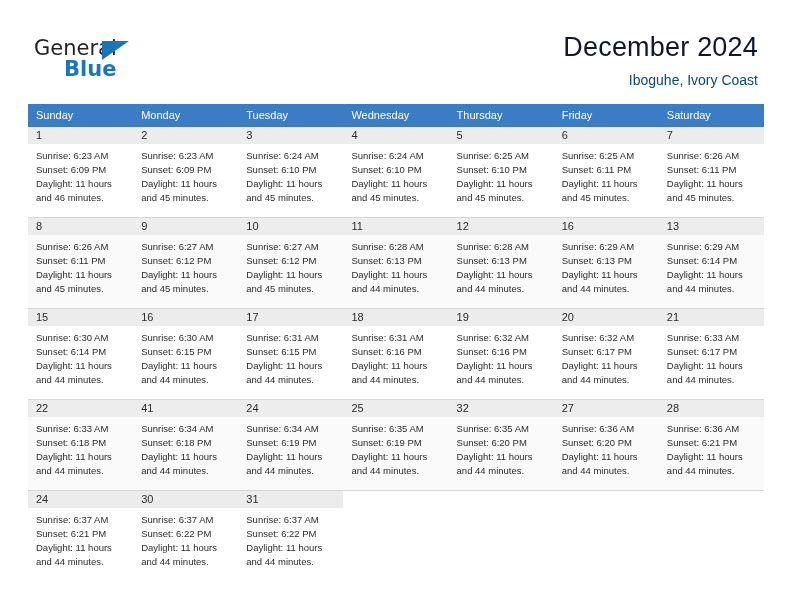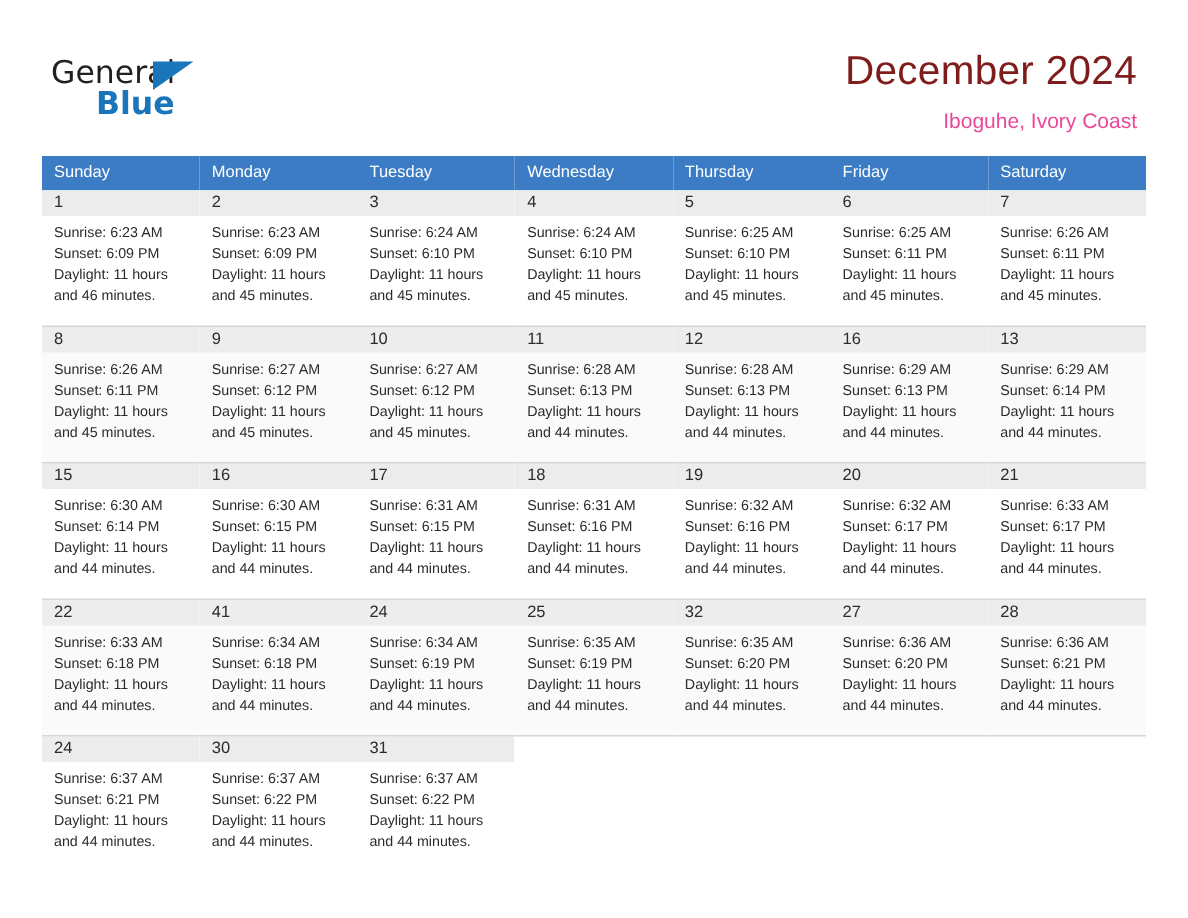--- a/index.html
+++ b/index.html
@@ -67,28 +67,28 @@
 
   .title-block {
     position: absolute;
     right: 34px;
     top: 30px;
     text-align: right;
   }
   .cal-title {
     font-size: 27px;
     font-weight: 400;
-    color: #7f1d1d;
+    color: #0f172a;
     line-height: 34px;
     letter-spacing: 0.2px;
   }
   .cal-subtitle {
     font-size: 14px;
     font-weight: 400;
-    color: #ec4899;
+    color: #0c4a6e;
     line-height: 20px;
     margin-top: 6px;
   }
 
   
   .calendar {
     position: absolute;
     left: 28px;
     top: 104px;
     width: 736px;

